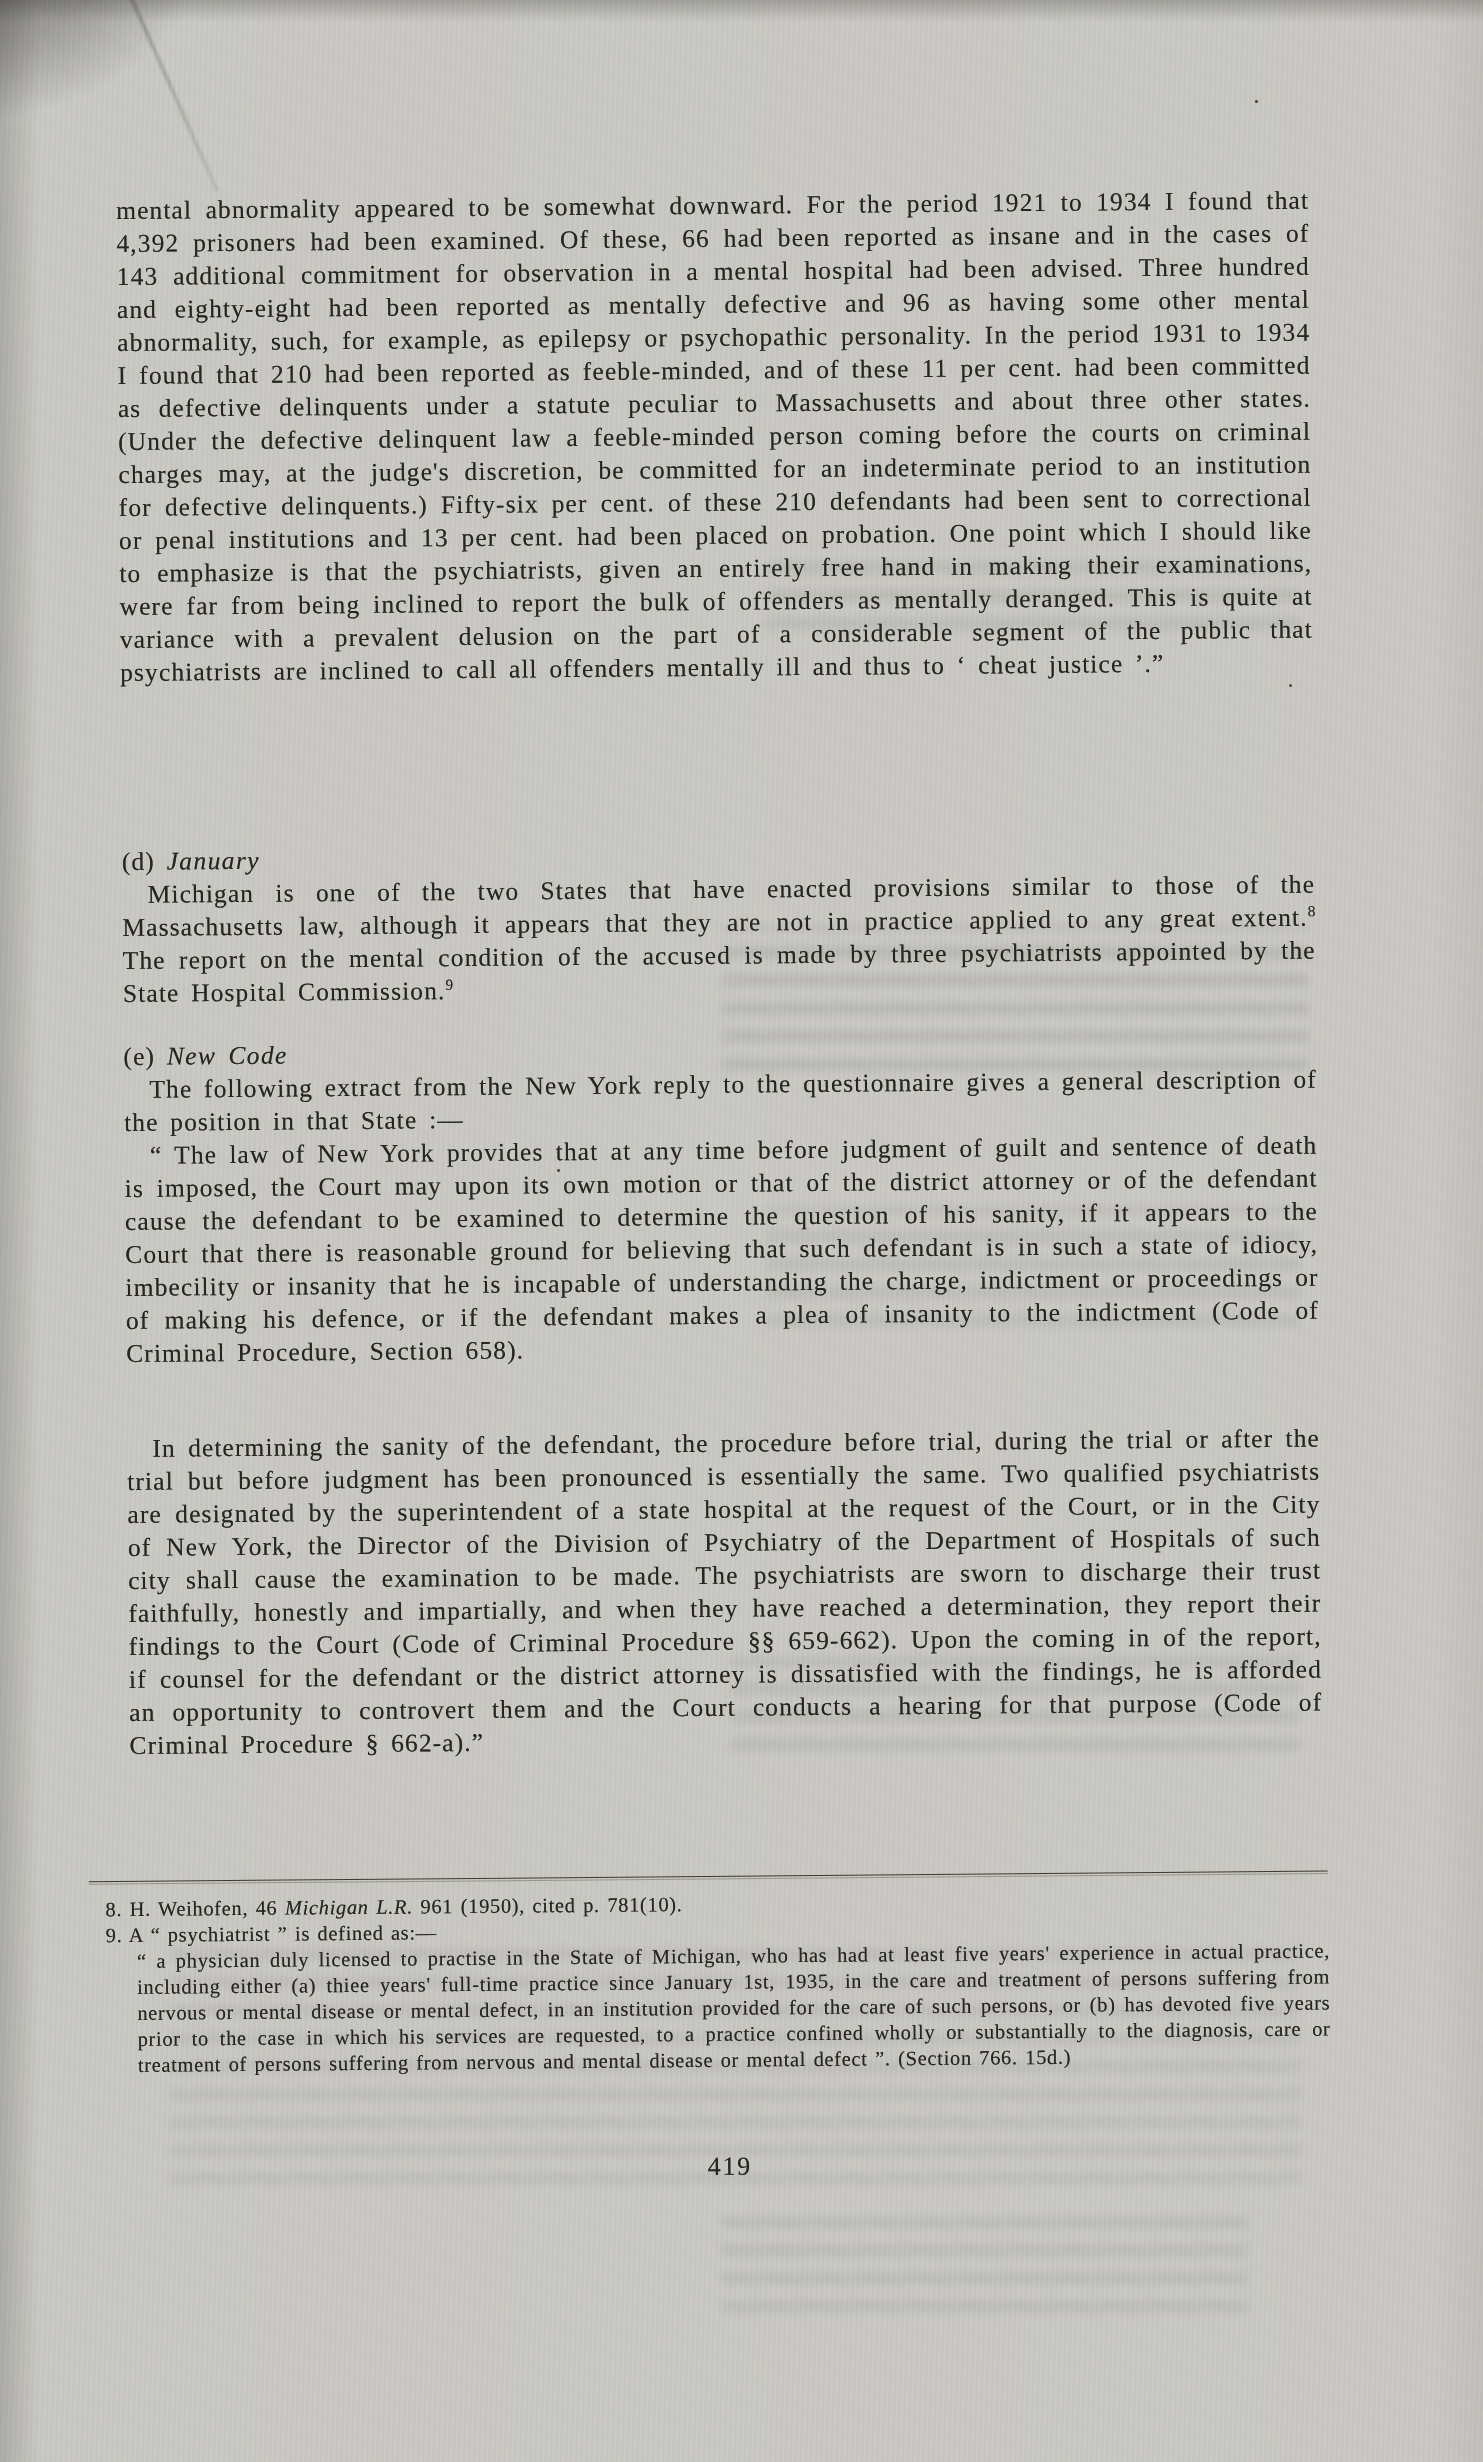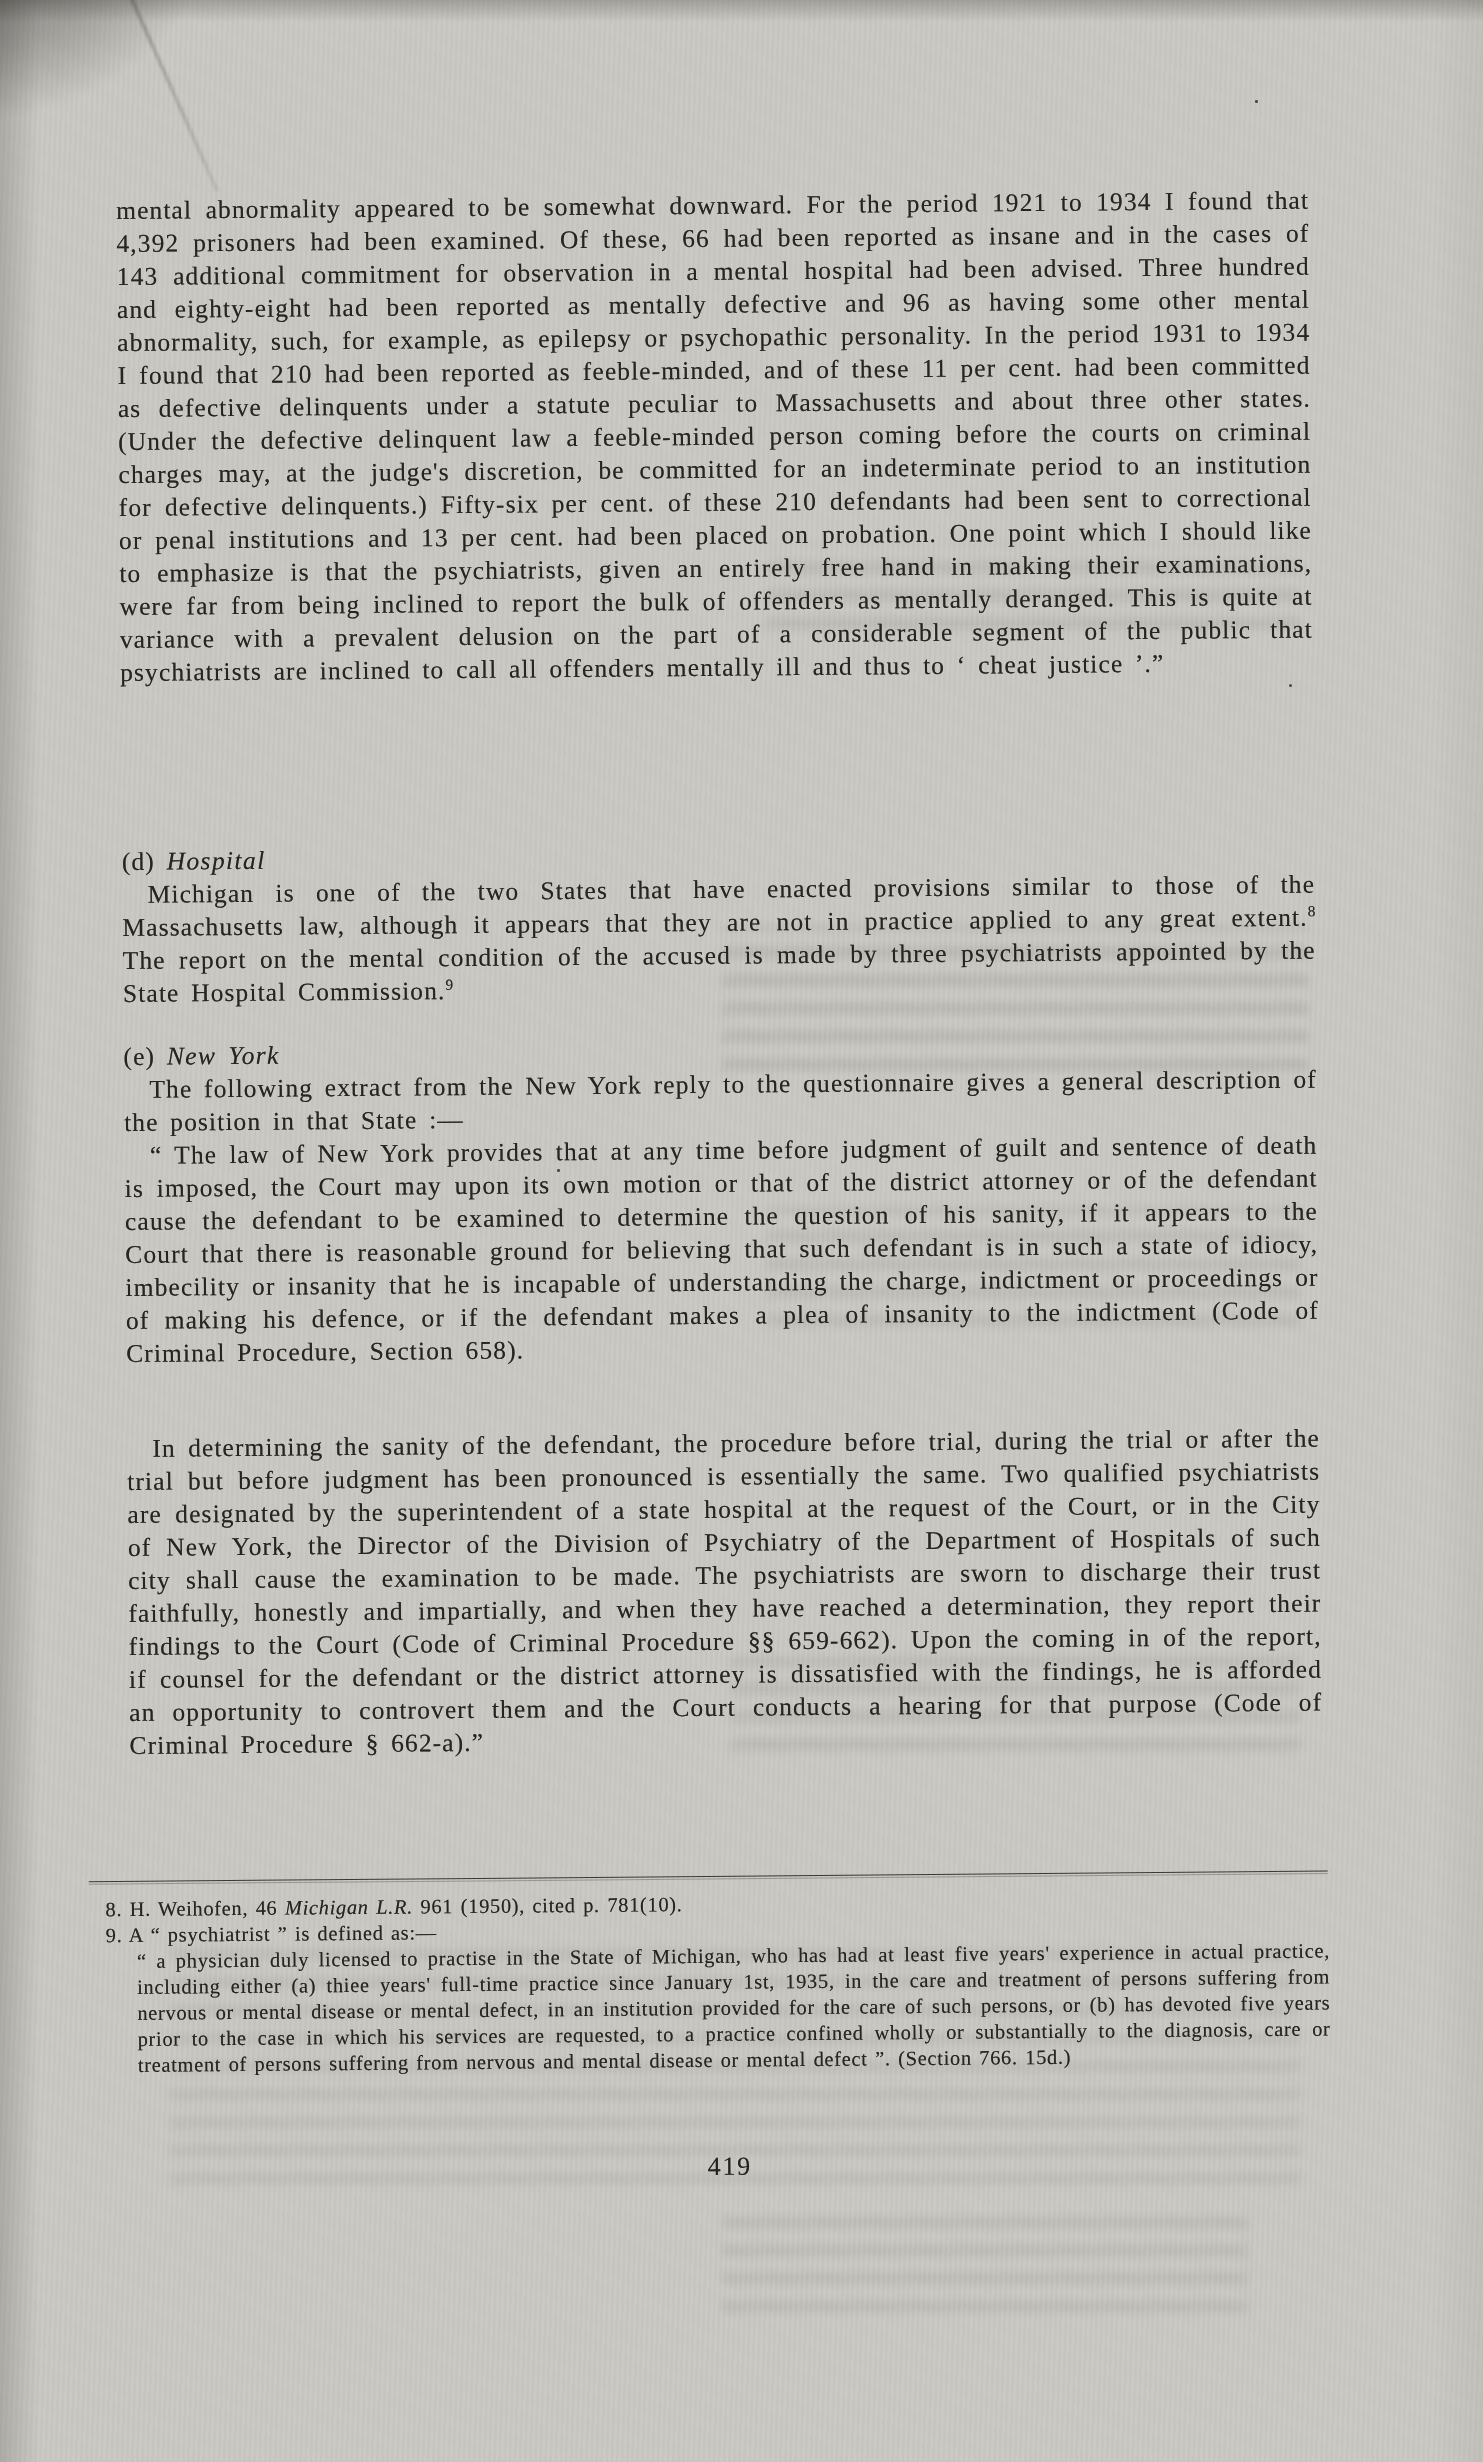--- a/index.html
+++ b/index.html
@@ -84,26 +84,26 @@
 <div class="smudge" style="left:722px;top:2210px;width:527px;height:102px;opacity:0.40;"></div>
 <div class="speck" style="left:1289px;top:684px;width:3.4px;height:3.4px;"></div>
 <div class="speck" style="left:1255px;top:100px;width:2.5px;height:2.5px;"></div>
 <div class="speck" style="left:557px;top:1169px;width:2.5px;height:2.5px;"></div>
 
 <div class="content">
 
   <p class="quote p-quote-cont">mental abnormality appeared to be somewhat downward. For the period 1921 to 1934 I found that 4,392 prisoners had been examined. Of these, 66 had been reported as insane and in the cases of 143 additional commitment for observation in a mental hospital had been advised. Three hundred and eighty-eight had been reported as mentally defective and 96 as having some other mental abnormality, such, for example, as epilepsy or psychopathic personality. In the period 1931 to 1934 I found that 210 had been reported as feeble-minded, and of these 11 per cent. had been committed as defective delinquents under a statute peculiar to Massachusetts and about three other states. (Under the defective delinquent law a feeble-minded person coming before the courts on criminal charges may, at the judge's discretion, be committed for an indeterminate period to an institution for defective delinquents.) Fifty-six per cent. of these 210 defendants had been sent to correctional or penal institutions and 13 per cent. had been placed on probation. One point which I should like to emphasize is that the psychiatrists, given an entirely free hand in making their examinations, were far from being inclined to report the bulk of offenders as mentally deranged. This is quite at variance with a prevalent delusion on the part of a considerable segment of the public that psychiatrists are inclined to call all offenders mentally ill and thus to ‘ cheat justice ’.”</p>
 
   <p class="heading h-d"><span class="hmark">(d)</span>
-    <i>Hospital</i></p>
+    <i>January</i></p>
 
   <p class="bindent p-michigan"><span>Michigan is one of the two States that have enacted provisions similar to those of the Massachusetts law, although it appears that they are not in practice applied to any great extent.</span><sup>8</sup><span> The report on the mental condition of the accused is made by three psychiatrists appointed by the State Hospital Commission.</span><sup>9</sup></p>
 
   <p class="heading h-e"><span class="hmark">(e)</span>
-    <i>New York</i></p>
+    <i>New Code</i></p>
 
   <p class="bindent p-nyintro">The following extract from the New York reply to the questionnaire gives a general description of the position in that State :—</p>
 
   <p class="quote qindent p-nyq1">“ The law of New York provides that at any time before judgment of guilt and sentence of death is imposed, the Court may upon its own motion or that of the district attorney or of the defendant cause the defendant to be examined to determine the question of his sanity, if it appears to the Court that there is reasonable ground for believing that such defendant is in such a state of idiocy, imbecility or insanity that he is incapable of understanding the charge, indictment or proceedings or of making his defence, or if the defendant makes a plea of insanity to the indictment (Code of Criminal Procedure, Section 658).</p>
 
   <p class="quote qindent p-nyq2">In determining the sanity of the defendant, the procedure before trial, during the trial or after the trial but before judgment has been pronounced is essentially the same. Two qualified psychiatrists are designated by the superintendent of a state hospital at the request of the Court, or in the City of New York, the Director of the Division of Psychiatry of the Department of Hospitals of such city shall cause the examination to be made. The psychiatrists are sworn to discharge their trust faithfully, honestly and impartially, and when they have reached a determination, they report their findings to the Court (Code of Criminal Procedure §§ 659-662). Upon the coming in of the report, if counsel for the defendant or the district attorney is dissatisfied with the findings, he is afforded an opportunity to controvert them and the Court conducts a hearing for that purpose (Code of Criminal Procedure § 662-a).”</p>
 
   <div class="rule"></div>
 
   <div class="footnotes">

